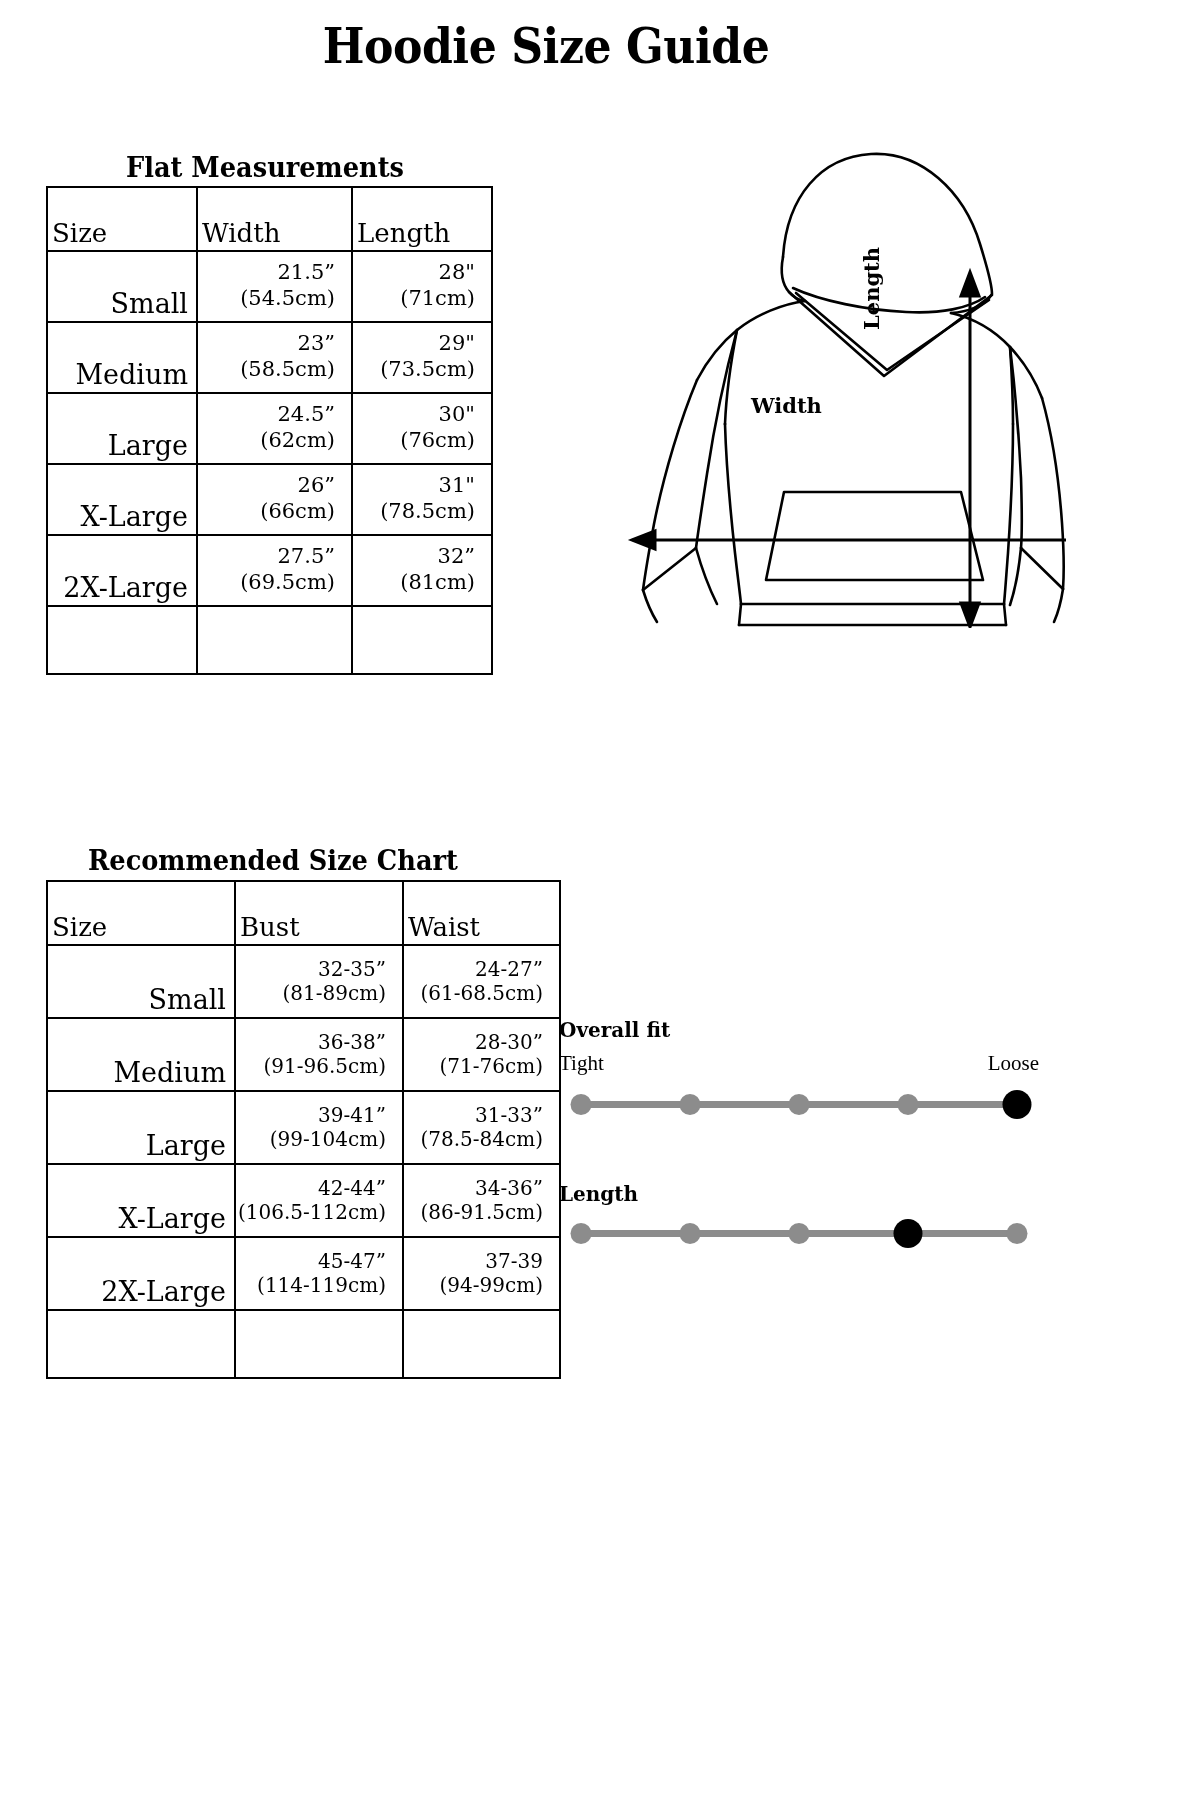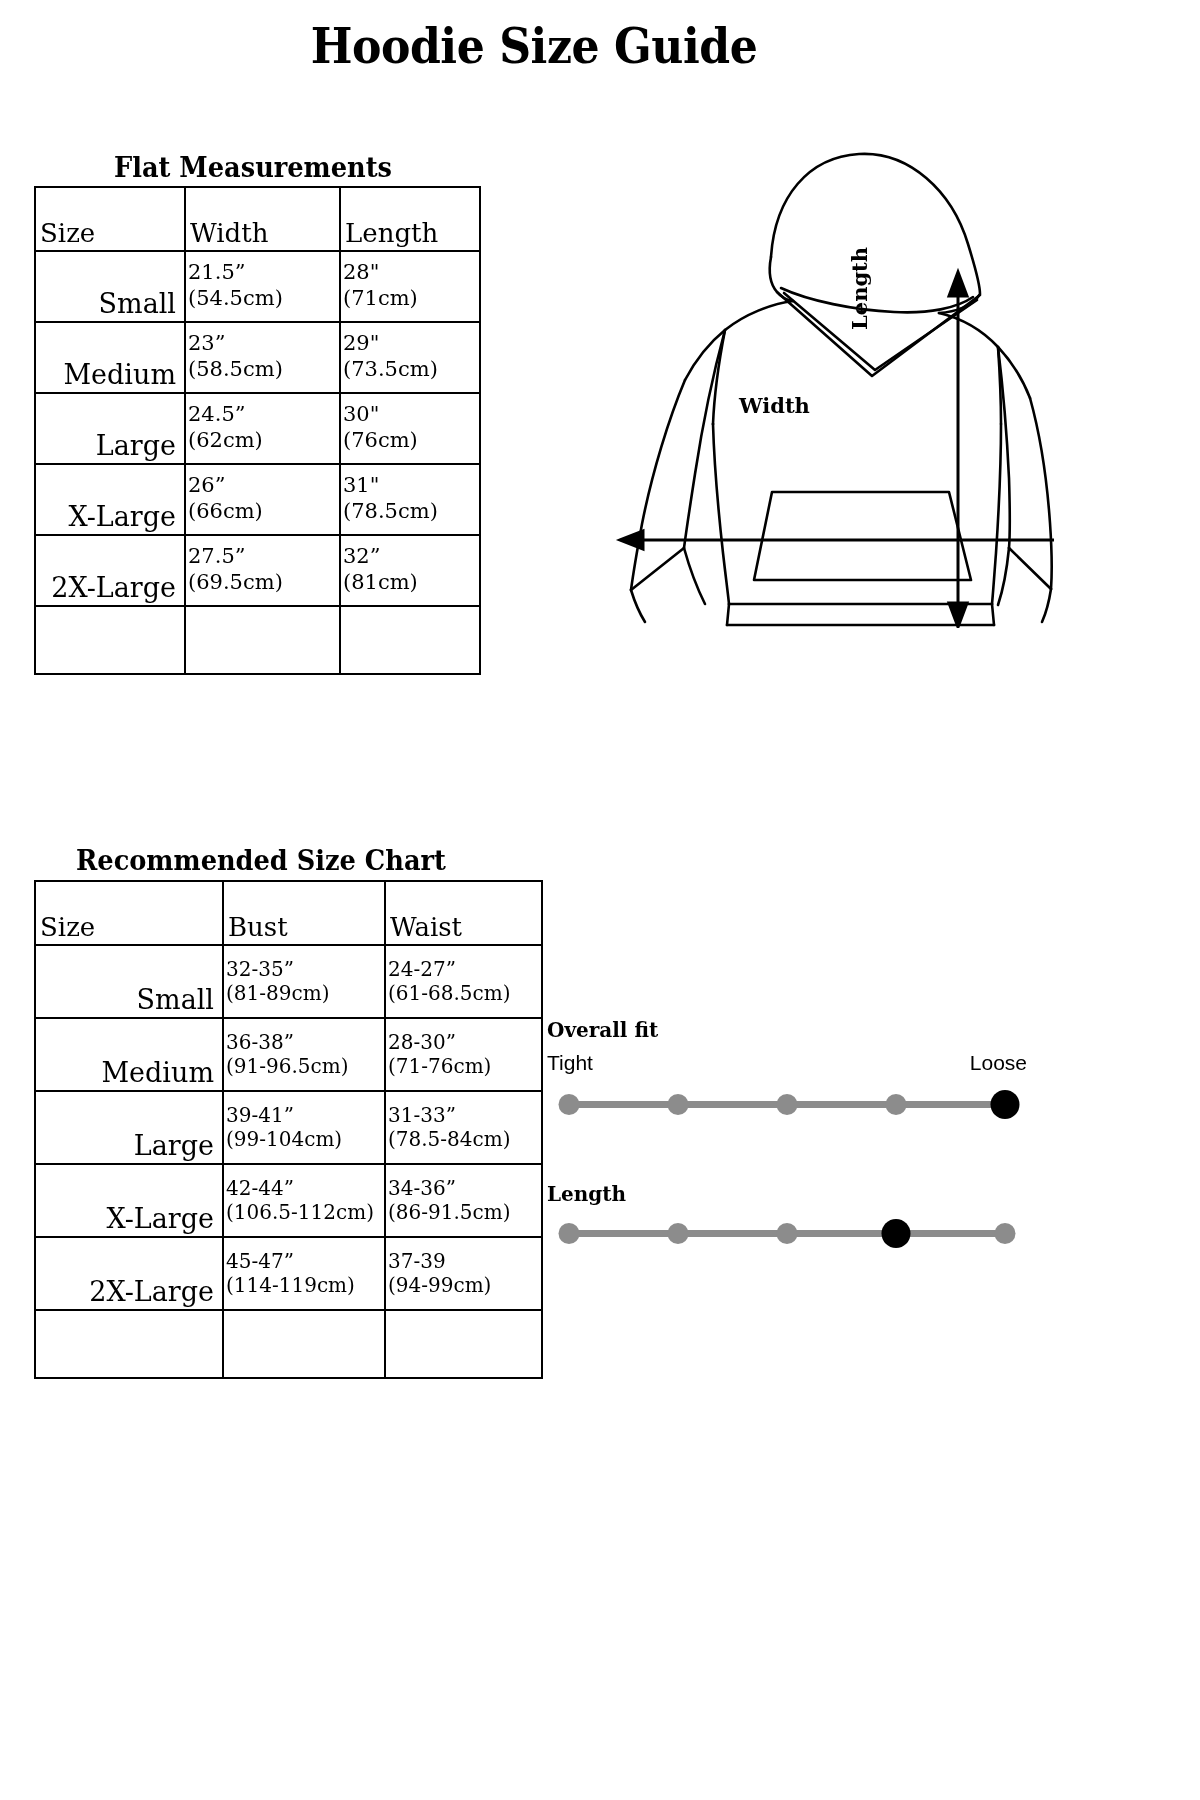--- a/index.html
+++ b/index.html
@@ -12,21 +12,21 @@
     width: 1200px;
     height: 1800px;
     position: relative;
     font-family: "DejaVu Serif", "Liberation Serif", serif;
     color: #000000;
     overflow: hidden;
   }
 
   .page {
     position: absolute;
-    left: 4px;
+    left: 16px;
     top: 0;
     width: 1060px;
     height: 1600px;
   }
 
   
   .main-title {
     position: absolute;
     left: 0;
     top: 18px;
@@ -81,23 +81,23 @@
   }
   table.size-table .size-cell {
     text-align: right;
     padding-left: 4px;
     padding-bottom: 2px;
     vertical-align: bottom;
     font-size: 27px;
     white-space: nowrap;
   }
   table.size-table .val-cell {
-    text-align: left;
+    text-align: right;
     vertical-align: middle;
-    padding: 4px 10px 5px 2px;
+    padding: 4px 16px 5px 2px;
     line-height: 1.22;
     font-size: 21px;
     white-space: nowrap;
   }
   table.size-table .val-cell .in { display: block; }
   table.size-table .val-cell .cm { display: block; }
   table.size-table tr.spacer-row td { height: 50px; }
 
   
   #flat-table { left: 30px; top: 186px; }
@@ -147,21 +147,21 @@
   .fit-title {
     font-family: "DejaVu Serif", "Liberation Serif", serif;
     font-weight: bold;
     font-size: 20px;
     margin: 0 0 9px 0;
     white-space: nowrap;
   }
   .fit-endpoints {
     position: relative;
     height: 26px;
-    font-family: Liberation Sans, sans-serif;
+    font-family: Liberation Serif, serif;
     font-size: 21px;
   }
   .fit-endpoints .left-end  { position: absolute; left: 0;  top: 0; }
   .fit-endpoints .right-end { position: absolute; right: 0; top: 0; }
 
   .scale {
     position: relative;
     height: 34px;
     margin-top: 10px;
   }

